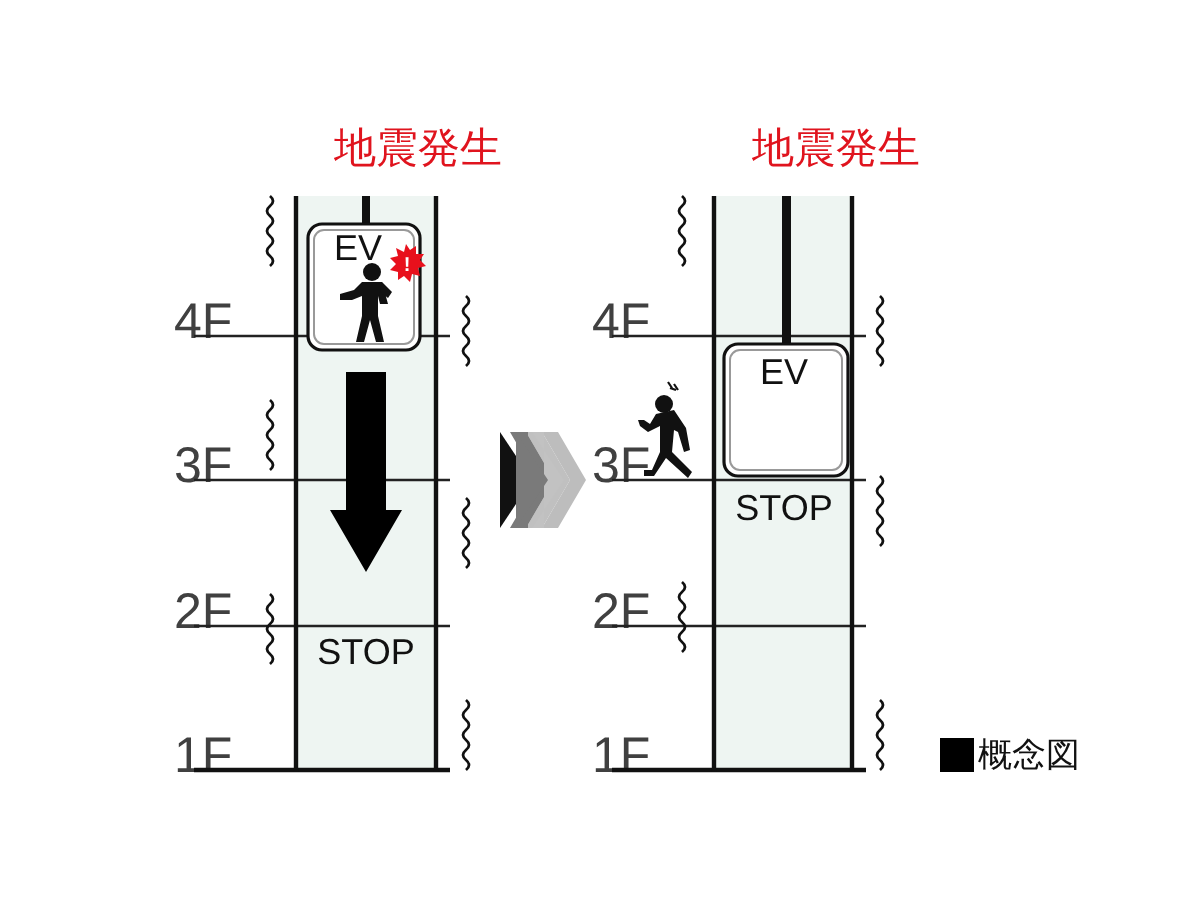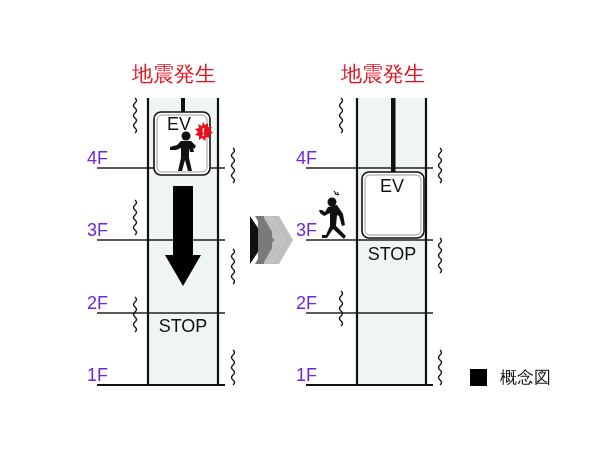--- a/index.html
+++ b/index.html
@@ -1,30 +1,30 @@
 <!DOCTYPE html>
 <html><head>
   <meta charset="utf-8">
   <style>
     html, body { margin: 0; padding: 0; background: #ffffff; }
     body { width: 600px; height: 451px; position: relative; overflow: hidden; }
     #stage { position: absolute; left: 0; top: 0; width: 600px; height: 451px; }
     .title {
       position: absolute; font-family: Liberation Mono, monospace;
-      font-size: 21px; color: #e0141e; letter-spacing: 0px; white-space: nowrap;
+      font-size: 21px; color: #e0141e; letter-spacing: 0px; white-space: nowrap; margin-left: 35px;
     }
     .floor-label {
       position: absolute; font-family: "Liberation Sans", sans-serif;
-      font-size: 18px; color: #6d28d9; line-height: 1; white-space: nowrap;
+      font-size: 25px; color: #404040; line-height: 1; white-space: nowrap;
     }
     .svg-text { font-family: "Liberation Sans", sans-serif; }
     .caption {
       position: absolute; left: 470px; top: 366px;
       font-family: "DejaVu Sans", sans-serif; font-size: 17px; color: #111;
-      display: flex; align-items: center; gap: 13px; white-space: nowrap;
+      display: flex; align-items: center; gap: 2px; white-space: nowrap;
     }
     .caption .sq { display: inline-block; width: 17px; height: 17px; background: #000; }
   </style>
 </head>
 <body>
 
 <div id="stage">
 
   <div class="title" style="left:132px; top:60px;">地震発生</div>
   <div class="title" style="left:341px; top:60px;">地震発生</div>

